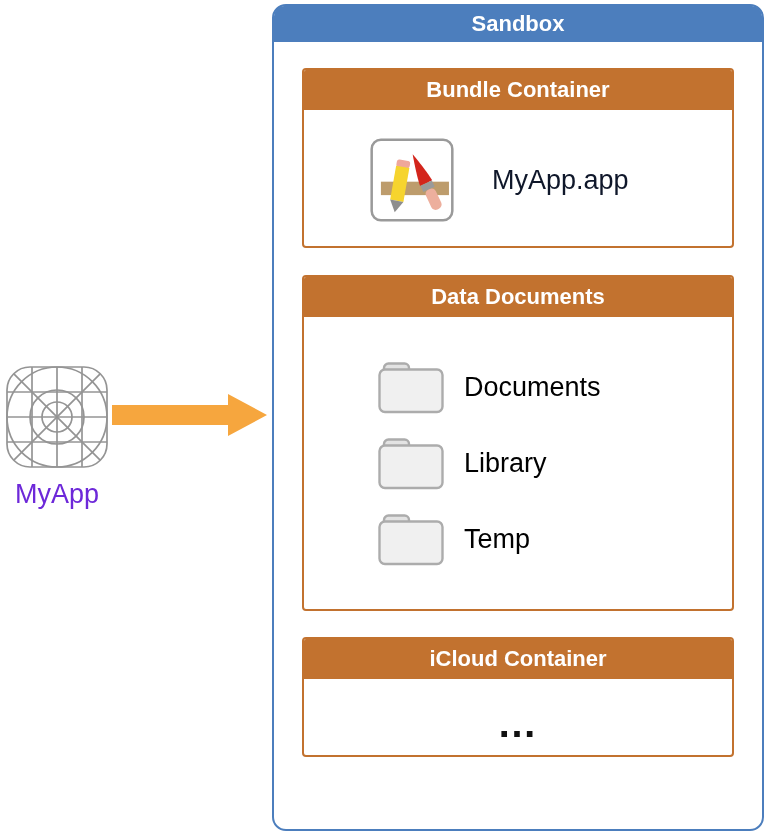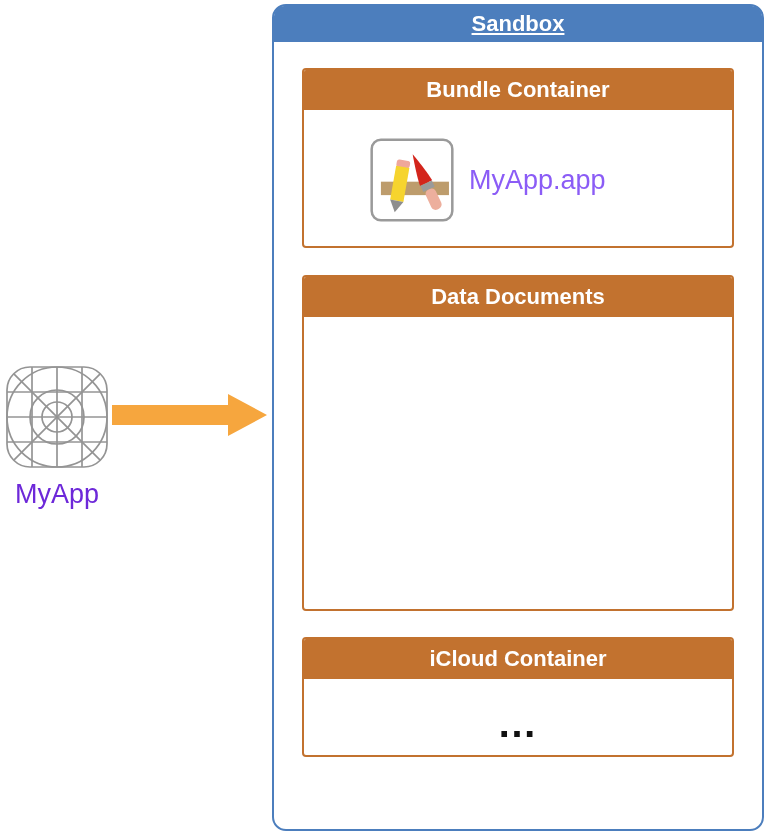--- a/index.html
+++ b/index.html
@@ -23,40 +23,39 @@
   
   .sandbox{
     position:absolute;left:272px;top:4px;width:492px;height:827px;
     box-sizing:border-box;border:2.5px solid var(--sandbox-blue);
     border-radius:14px;background:#fff;
   }
   .sandbox-header{
     height:36px;line-height:36px;background:var(--sandbox-blue);
     border-radius:10px 10px 0 0;color:#fff;font-weight:bold;font-size:22px;
     text-align:center;
-    text-decoration:underline;
   }
   .box{
     box-sizing:border-box;margin:0 28px;border:2.5px solid var(--container-orange);
     border-radius:4px;background:#fff;overflow:hidden;
   }
   .box-header{
     height:40px;line-height:40px;background:var(--container-orange);
     color:#fff;font-weight:bold;font-size:22px;text-align:center;
   }
   .box-bundle{margin-top:26px;height:180px;}
   .box-data{margin-top:27px;height:336px;}
   .box-icloud{margin-top:26px;height:120px;}
 
   .bundle-content{
     height:140px;display:flex;align-items:center;
     padding-left:66px;
   }
   .xcode-icon{width:84px;height:84px;display:block;flex:0 0 auto;}
-  .item-label{font-size:27px;color:#8b5cf6;margin-left:15px;white-space:nowrap;}
+  .item-label{font-size:27px;color:#0f172a;margin-left:38px;white-space:nowrap;}
 
   .data-content{padding:44px 0 0 74px;}
   .folder-row{display:flex;align-items:center;margin-bottom:23px;}
   .folder-icon{width:66px;height:53px;display:block;flex:0 0 auto;}
   .folder-label{font-size:27px;color:#000;margin-left:20px;white-space:nowrap;}
 
   .icloud-content{height:112px;display:flex;align-items:center;justify-content:center;}
   .icloud-ellipsis{font-size:40px;font-weight:bold;letter-spacing:2px;transform:translateY(-12px);}
 </style>
 </head>
@@ -123,20 +122,44 @@
             <rect x="-7.5" y="2" width="15" height="8" fill="#9A9A9A"></rect>
             <rect x="-6.5" y="10" width="13" height="26" rx="5.5" fill="#EDAF9D"></rect>
           </g>
         </svg>
         <span class="item-label">MyApp.app</span>
       </div>
     </div>
 
     <div class="box box-data">
       <div class="box-header">Data Documents</div>
+      <div class="data-content">
+
+        <div class="folder-row">
+          <svg class="folder-icon" viewBox="0 0 66 53">
+              <use href="#folder-shape"></use>
+            </svg>
+          <span class="folder-label">Documents</span>
+        </div>
+
+        <div class="folder-row">
+          <svg class="folder-icon" viewBox="0 0 66 53">
+              <use href="#folder-shape"></use>
+            </svg>
+          <span class="folder-label">Library</span>
+        </div>
+
+        <div class="folder-row">
+          <svg class="folder-icon" viewBox="0 0 66 53">
+              <use href="#folder-shape"></use>
+            </svg>
+          <span class="folder-label">Temp</span>
+        </div>
+
+      </div>
     </div>
 
     <div class="box box-icloud">
       <div class="box-header">iCloud Container</div>
       <div class="icloud-content">
         <span class="icloud-ellipsis">…</span>
       </div>
     </div>
 
   </div>

